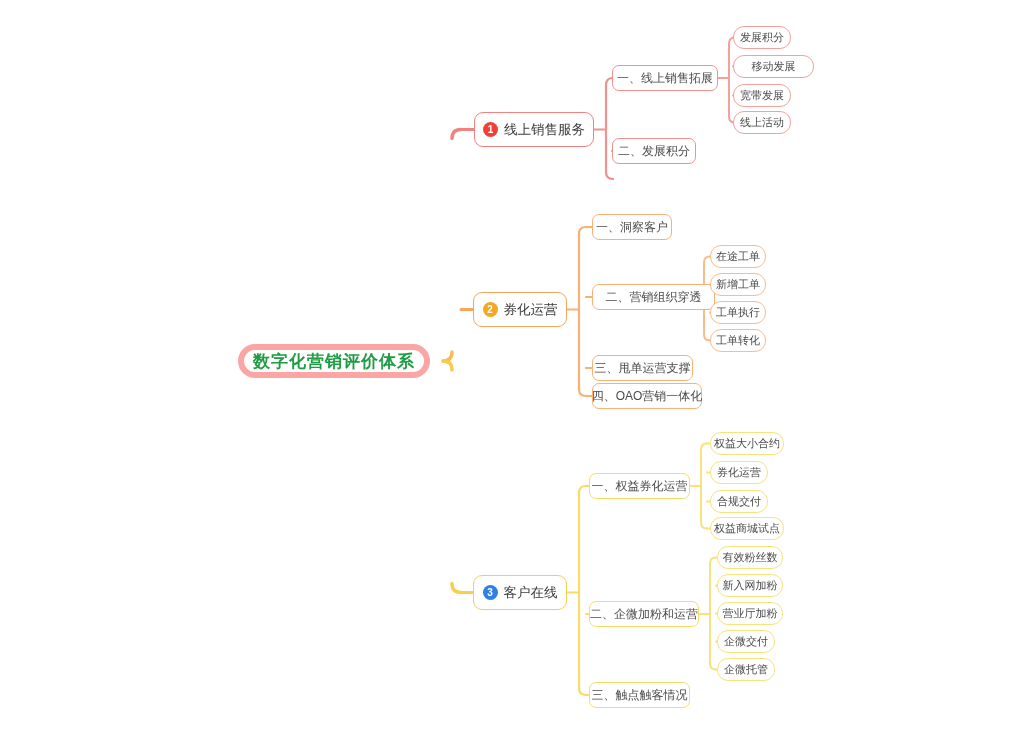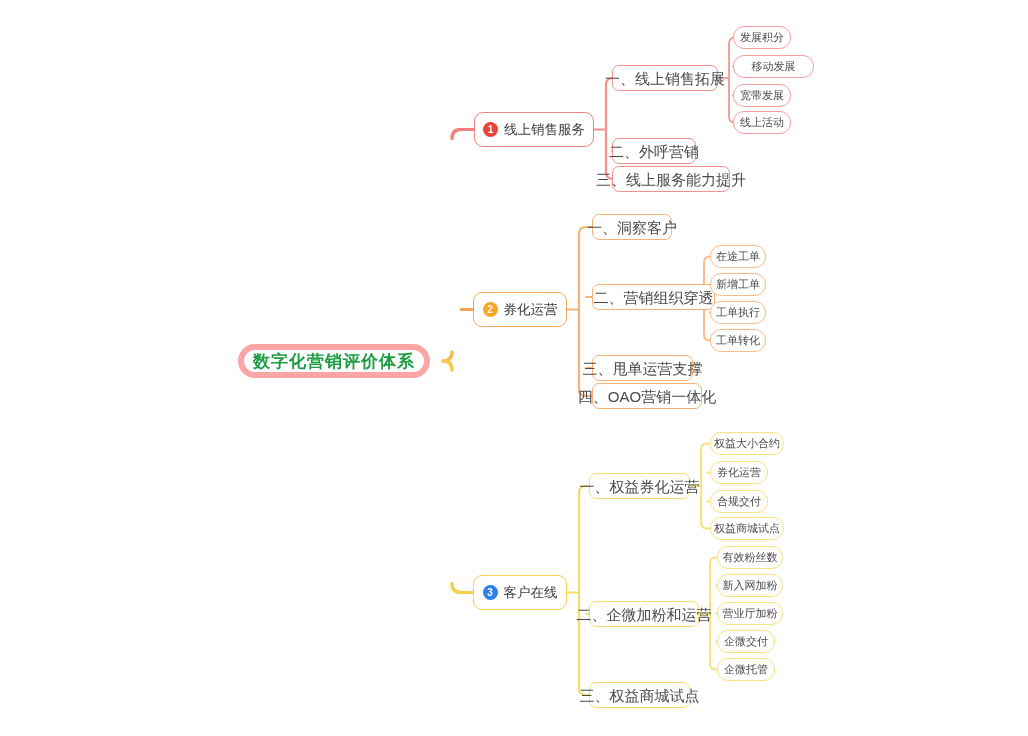--- a/index.html
+++ b/index.html
@@ -74,21 +74,21 @@
     line-height: 1;
   }
   .badge.b-red    { background: #ef4136; }
   .badge.b-orange { background: #f5a623; }
   .badge.b-blue   { background: #2f7fe8; }
   
   .node-l2 {
     border-width: 1.3px;
     border-style: solid;
     border-radius: 7px;
-    font-size: 15px;
+    font-size: 12px;
     color: #4a4a4a;
     padding: 0 9px;
   }
   .node-l2.c-red   { border-color: #f1918e; }
   .node-l2.c-orange{ border-color: #f7b277; }
   .node-l2.c-yellow{ border-color: #f7dc6a; }
   
   .node-l3 {
     border-width: 1.2px;
     border-style: solid;
@@ -197,24 +197,21 @@
     <div class="node node-l3 c-red" style="left: 733px; top: 55px; width: 81px; height: 23px;">
       <span>移动发展</span>
     </div>
     <div class="node node-l3 c-red" style="left: 733px; top: 84px; width: 58px; height: 23px;">
       <span>宽带发展</span>
     </div>
     <div class="node node-l3 c-red" style="left: 733px; top: 111px; width: 58px; height: 23px;">
       <span>线上活动</span>
     </div>
     <div class="node node-l2 c-red" style="left: 612px; top: 138px; width: 84px; height: 26px;">
-      <span>二、外呼营销</span>
-    </div>
-    <div class="node node-l2 c-red" style="left: 612px; top: 166px; width: 118px; height: 26px;">
-      <span>三、线上服务能力提升</span>
+      <span>二、发展积分</span>
     </div>
     <div class="node node-l1 c-orange" style="left: 473px; top: 292px; width: 94px; height: 35px;">
       <span class="badge b-orange">2</span>
       <span>券化运营</span>
     </div>
     <div class="node node-l2 c-orange" style="left: 592px; top: 214px; width: 80px; height: 26px;">
       <span>一、洞察客户</span>
     </div>
     <div class="node node-l2 c-orange" style="left: 592px; top: 284px; width: 123px; height: 26px;">
       <span>二、营销组织穿透</span>
@@ -268,15 +265,15 @@
     <div class="node node-l3 c-yellow" style="left: 717px; top: 602px; width: 66px; height: 23px;">
       <span>营业厅加粉</span>
     </div>
     <div class="node node-l3 c-yellow" style="left: 717px; top: 630px; width: 58px; height: 23px;">
       <span>企微交付</span>
     </div>
     <div class="node node-l3 c-yellow" style="left: 717px; top: 658px; width: 58px; height: 23px;">
       <span>企微托管</span>
     </div>
     <div class="node node-l2 c-yellow" style="left: 589px; top: 682px; width: 101px; height: 26px;">
-      <span>三、权益商城试点</span>
+      <span>三、触点触客情况</span>
     </div>
   </div>
 
 </body></html>

